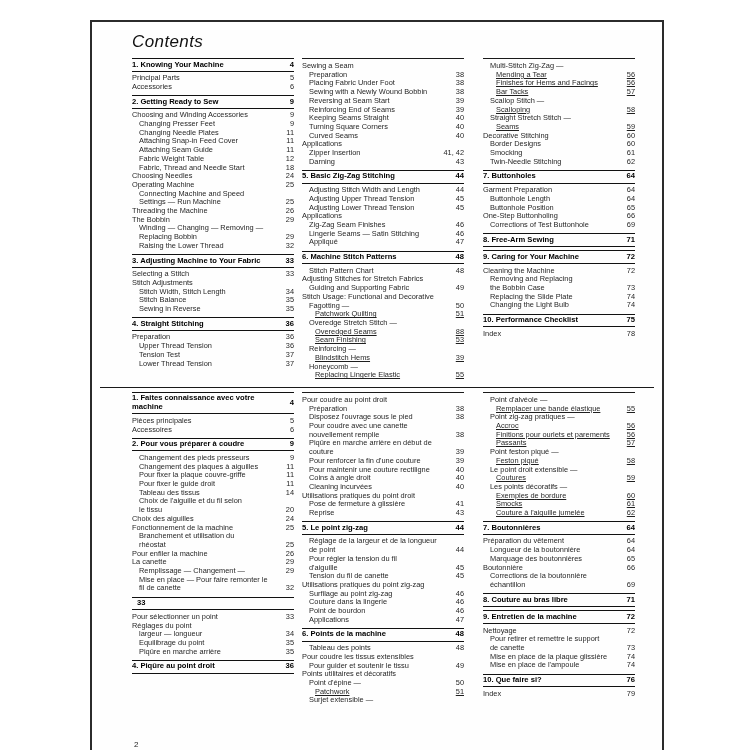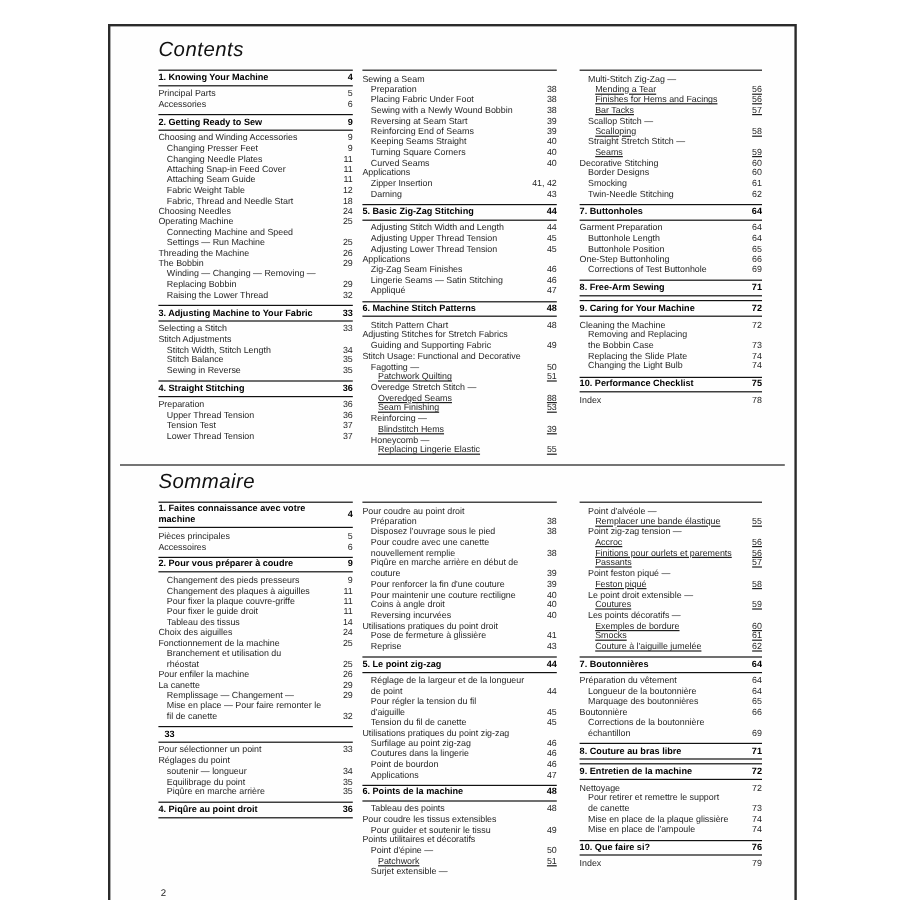--- a/index.html
+++ b/index.html
@@ -389,21 +389,20 @@
               <span class="lab">Index</span>
               <span class="pg">78</span>
             </div>
           </div>
       </div>
     </section>
 
     <div class="section-sep"></div>
 
     <section>
-      <h1 class="toc-main-title">Sommaire</h1>
       <div class="cols">
         <div class="col col1">
             <div class="toc-header">
               <span class="lab">1. Faites connaissance avec votre
 machine</span>
               <span class="pg">4</span>
             </div>
             <div class="toc-entry">
               <span class="lab">Pièces principales</span>
               <span class="pg">5</span>
@@ -429,20 +428,25 @@
               <span class="pg">11</span>
             </div>
             <div class="toc-entry ind1">
               <span class="lab">Pour fixer le guide droit</span>
               <span class="pg">11</span>
             </div>
             <div class="toc-entry ind1">
               <span class="lab">Tableau des tissus</span>
               <span class="pg">14</span>
             </div>
+            <div class="toc-entry ind1">
+              <span class="lab">Choix de l'aiguille et du fil selon
+le tissu</span>
+              <span class="pg">20</span>
+            </div>
             <div class="toc-entry">
               <span class="lab">Choix des aiguilles</span>
               <span class="pg">24</span>
             </div>
             <div class="toc-entry">
               <span class="lab">Fonctionnement de la machine</span>
               <span class="pg">25</span>
             </div>
             <div class="toc-entry ind1">
               <span class="lab">Branchement et utilisation du
@@ -470,21 +474,21 @@
               <span class="pg">33</span>
             </div>
             <div class="toc-entry">
               <span class="lab">Pour sélectionner un point</span>
               <span class="pg">33</span>
             </div>
             <div class="toc-entry">
               <span class="lab">Réglages du point</span>
             </div>
             <div class="toc-entry ind1">
-              <span class="lab">soutenir — longueur</span>
+              <span class="lab">largeur — longueur</span>
               <span class="pg">34</span>
             </div>
             <div class="toc-entry ind1">
               <span class="lab">Equilibrage du point</span>
               <span class="pg">35</span>
             </div>
             <div class="toc-entry ind1">
               <span class="lab">Piqûre en marche arrière</span>
               <span class="pg">35</span>
             </div>
@@ -521,21 +525,21 @@
             </div>
             <div class="toc-entry ind1">
               <span class="lab">Pour maintenir une couture rectiligne</span>
               <span class="pg">40</span>
             </div>
             <div class="toc-entry ind1">
               <span class="lab">Coins à angle droit</span>
               <span class="pg">40</span>
             </div>
             <div class="toc-entry ind1">
-              <span class="lab">Reversing incurvées</span>
+              <span class="lab">Cleaning incurvées</span>
               <span class="pg">40</span>
             </div>
             <div class="toc-entry">
               <span class="lab">Utilisations pratiques du point droit</span>
             </div>
             <div class="toc-entry ind1">
               <span class="lab">Pose de fermeture à glissière</span>
               <span class="pg">41</span>
             </div>
             <div class="toc-entry ind1">
@@ -561,21 +565,21 @@
               <span class="pg">45</span>
             </div>
             <div class="toc-entry">
               <span class="lab">Utilisations pratiques du point zig-zag</span>
             </div>
             <div class="toc-entry ind1">
               <span class="lab">Surfilage au point zig-zag</span>
               <span class="pg">46</span>
             </div>
             <div class="toc-entry ind1">
-              <span class="lab">Coutures dans la lingerie</span>
+              <span class="lab">Couture dans la lingerie</span>
               <span class="pg">46</span>
             </div>
             <div class="toc-entry ind1">
               <span class="lab">Point de bourdon</span>
               <span class="pg">46</span>
             </div>
             <div class="toc-entry ind1">
               <span class="lab">Applications</span>
               <span class="pg">47</span>
             </div>
@@ -611,21 +615,21 @@
           </div>
         <div class="col col3 topline">
             <div class="toc-entry ind1">
               <span class="lab">Point d'alvéole —</span>
             </div>
             <div class="toc-entry ind2">
               <span class="lab">Remplacer une bande élastique</span>
               <span class="pg">55</span>
             </div>
             <div class="toc-entry ind1">
-              <span class="lab">Point zig-zag tension —</span>
+              <span class="lab">Point zig-zag pratiques —</span>
             </div>
             <div class="toc-entry ind2">
               <span class="lab">Accroc</span>
               <span class="pg">56</span>
             </div>
             <div class="toc-entry ind2">
               <span class="lab">Finitions pour ourlets et parements</span>
               <span class="pg">56</span>
             </div>
             <div class="toc-entry ind2">

